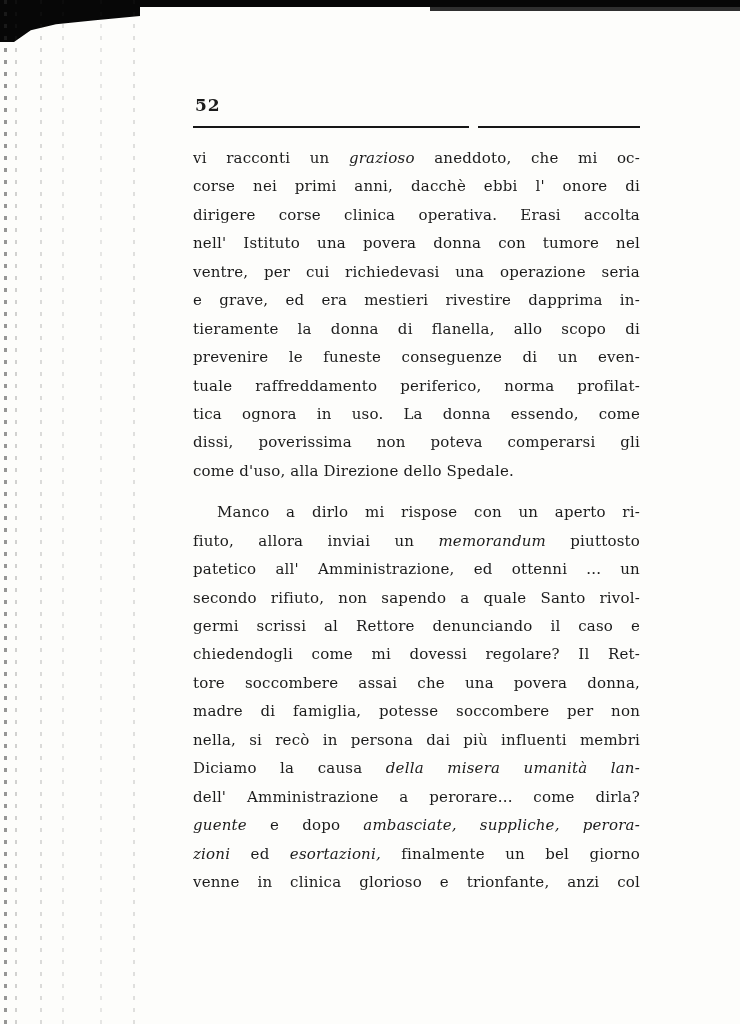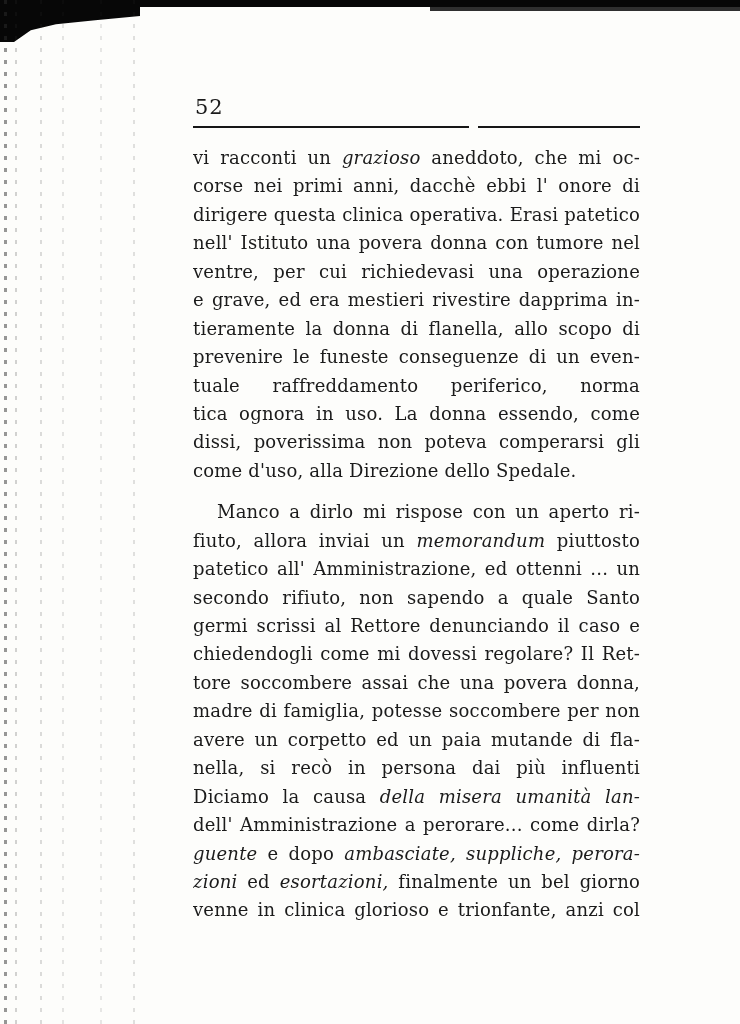--- a/index.html
+++ b/index.html
@@ -46,22 +46,22 @@
   .speckle.s1 { left: 4px;  opacity: .9; width: 3px; }
   .speckle.s2 { left: 15px; opacity: .38; }
   .speckle.s3 { left: 40px; opacity: .30; }
   .speckle.s4 { left: 62px; opacity: .22; }
   .speckle.s5 { left: 100px; opacity: .20; }
   .speckle.s6 { left: 133px; opacity: .26; }
   
   .page-number {
     position: absolute;
     left: 195px; top: 95px;
-    font-size: 21px;
-    font-weight: normal;
+    font-size: 17px;
+    font-weight: bold;
     letter-spacing: 1px;
   }
   .rule {
     position: absolute;
     top: 126px; left: 193px;
     width: 447px; height: 5px;
   }
   .rule-left {
     position: absolute;
     left: 0; top: 0;
@@ -77,21 +77,21 @@
   }
   
   .text-block {
     position: absolute;
     left: 193px; top: 144px;
     width: 447px;
   }
   .line {
     height: 28.45px;
     line-height: 28.45px;
-    font-size: 18px;
+    font-size: 15px;
     letter-spacing: .2px;
     text-align: justify;
     text-align-last: left;
     overflow: hidden;
   }
   .line.just { text-align-last: justify; }
   .line.indent { text-indent: 24px; margin-top: 13px; }
   .line em { font-style: italic; }
 </style>
 </head>
@@ -111,39 +111,38 @@
 
   <div class="page-number">52</div>
   <div class="rule">
     <span class="rule-left"></span>
     <span class="rule-right"></span>
   </div>
 
   <div class="text-block" id="text-block">
       <div class="line just"><span>vi racconti un </span><em>grazioso</em><span> aneddoto, che mi oc-</span></div>
       <div class="line just"><span>corse nei primi anni, dacchè ebbi l' onore di</span></div>
-      <div class="line just"><span>dirigere questa clinica operativa. Erasi patetico</span></div>
+      <div class="line just"><span>dirigere corse clinica operativa. Erasi accolta</span></div>
       <div class="line just"><span>nell' Istituto una povera donna con tumore nel</span></div>
       <div class="line just"><span>ventre, per cui richiedevasi una operazione seria</span></div>
       <div class="line just"><span>e grave, ed era mestieri rivestire dapprima in-</span></div>
       <div class="line just"><span>tieramente la donna di flanella, allo scopo di</span></div>
       <div class="line just"><span>prevenire le funeste conseguenze di un even-</span></div>
       <div class="line just"><span>tuale raffreddamento periferico, norma profilat-</span></div>
       <div class="line just"><span>tica ognora in uso. La donna essendo, come</span></div>
       <div class="line just"><span>dissi, poverissima non poteva comperarsi gli</span></div>
       <div class="line"><span>come d'uso, alla Direzione dello Spedale.</span></div>
       <div class="line just indent"><span>Manco a dirlo mi rispose con un aperto ri-</span></div>
       <div class="line just"><span>fiuto, allora inviai un </span><em>memorandum</em><span> piuttosto</span></div>
       <div class="line just"><span>patetico all' Amministrazione, ed ottenni ... un</span></div>
       <div class="line just"><span>secondo rifiuto, non sapendo a quale Santo rivol-</span></div>
       <div class="line just"><span>germi scrissi al Rettore denunciando il caso e</span></div>
       <div class="line just"><span>chiedendogli come mi dovessi regolare? Il Ret-</span></div>
       <div class="line just"><span>tore soccombere assai che una povera donna,</span></div>
       <div class="line just"><span>madre di famiglia, potesse soccombere per non</span></div>
-      <div class="line just"><span>avere un corpetto ed un paia mutande di fla-</span></div>
       <div class="line just"><span>nella, si recò in persona dai più influenti membri</span></div>
       <div class="line just"><span>Diciamo la causa </span><em>della misera umanità lan-</em></div>
       <div class="line just"><span>dell' Amministrazione a perorare... come dirla?</span></div>
       <div class="line just"><em>guente</em><span> e dopo </span><em>ambasciate, suppliche, perora-</em></div>
       <div class="line just"><em>zioni</em><span> ed </span><em>esortazioni,</em><span> finalmente un bel giorno</span></div>
       <div class="line just"><span>venne in clinica glorioso e trionfante, anzi col</span></div>
     </div>
 
 </div>
 

